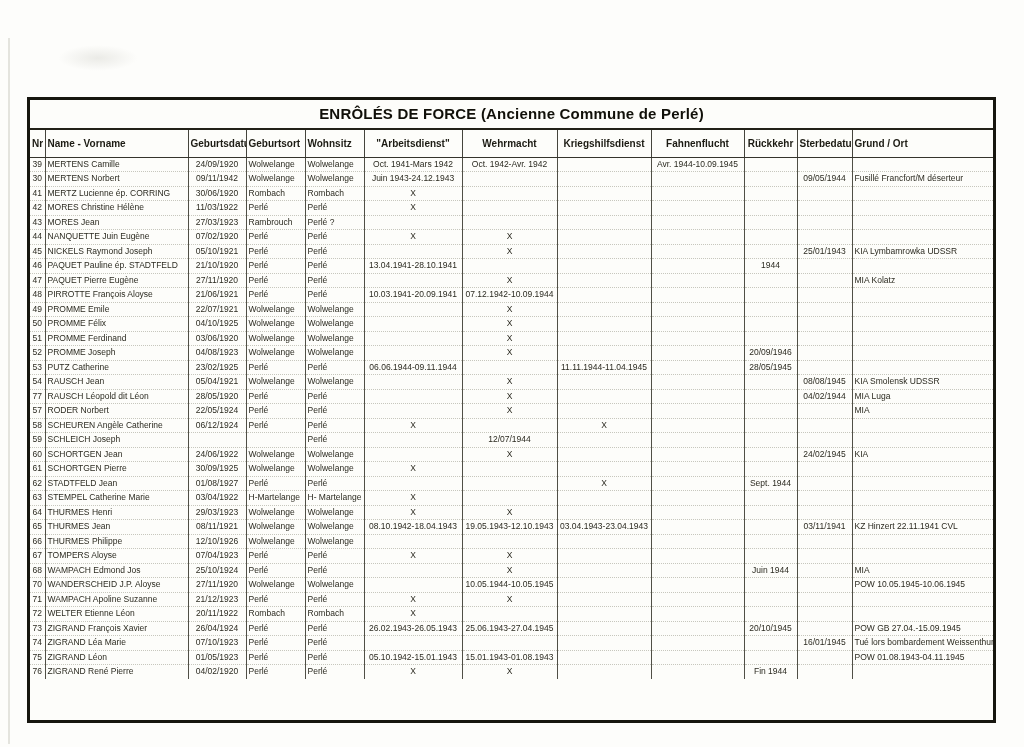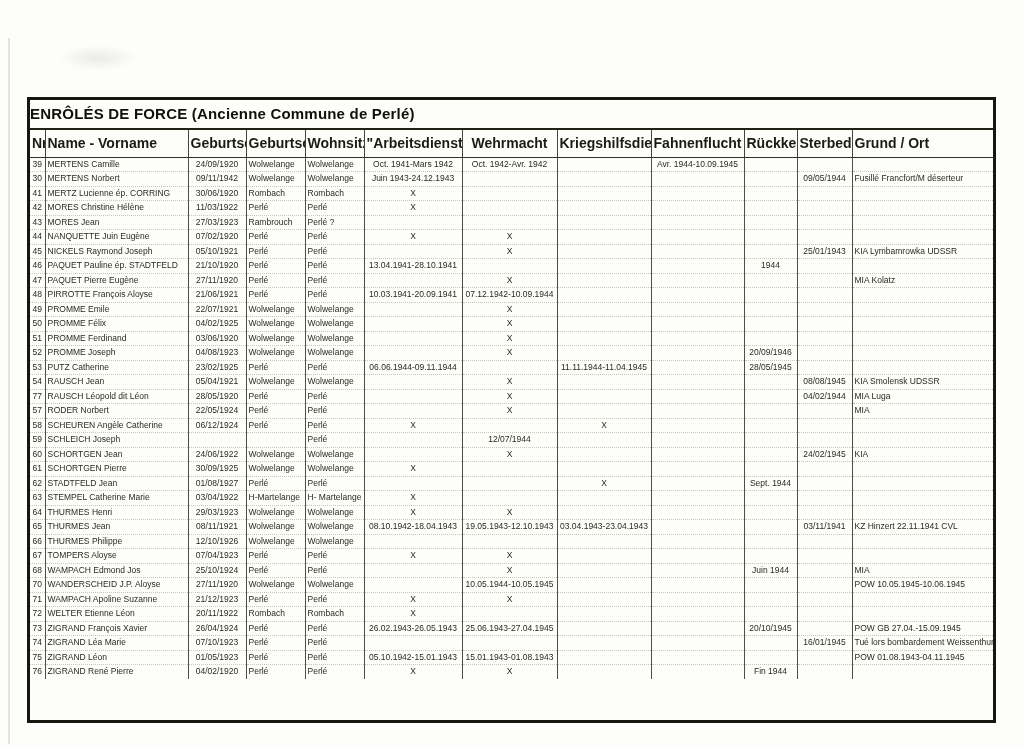--- a/index.html
+++ b/index.html
@@ -23,35 +23,36 @@
   .frame {
     position: absolute; left: 27px; top: 97px;
     width: 969px; height: 626px;
     box-sizing: border-box;
     border: 3px solid #17160f;
     background: #fdfdfa;
     overflow: hidden;
   }
   .title-band {
     height: 30px; line-height: 28px;
+    text-align: center;
     font-weight: bold;
     font-size: 15px;
     letter-spacing: 0.2px;
     color: #111009;
     border-bottom: 2px solid #222118;
     box-sizing: border-box;
   }
   table.grid {
     width: 100%;
     border-collapse: collapse;
     table-layout: fixed;
   }
   table.grid th {
     height: 27px;
-    font-size: 14px;
+    font-size: 10px;
     font-weight: bold;
     color: #1c1b13;
     border-right: 1px solid #45443c;
     border-bottom: 1px solid #35342c;
     padding: 0 2px;
     overflow: hidden;
     white-space: nowrap;
     box-sizing: border-box;
   }
   table.grid td {
@@ -261,21 +262,21 @@
           <td class="ac">X</td>
           <td class="ac"></td>
           <td class="ac"></td>
           <td class="ac"></td>
           <td class="ac"></td>
           <td class="al"></td>
         </tr>
         <tr>
           <td class="ac">50</td>
           <td class="al">PROMME Félix</td>
-          <td class="ac">04/02/1925</td>
+          <td class="ac">04/10/1925</td>
           <td class="al">Wolwelange</td>
           <td class="al">Wolwelange</td>
           <td class="ac"></td>
           <td class="ac">X</td>
           <td class="ac"></td>
           <td class="ac"></td>
           <td class="ac"></td>
           <td class="ac"></td>
           <td class="al"></td>
         </tr>

